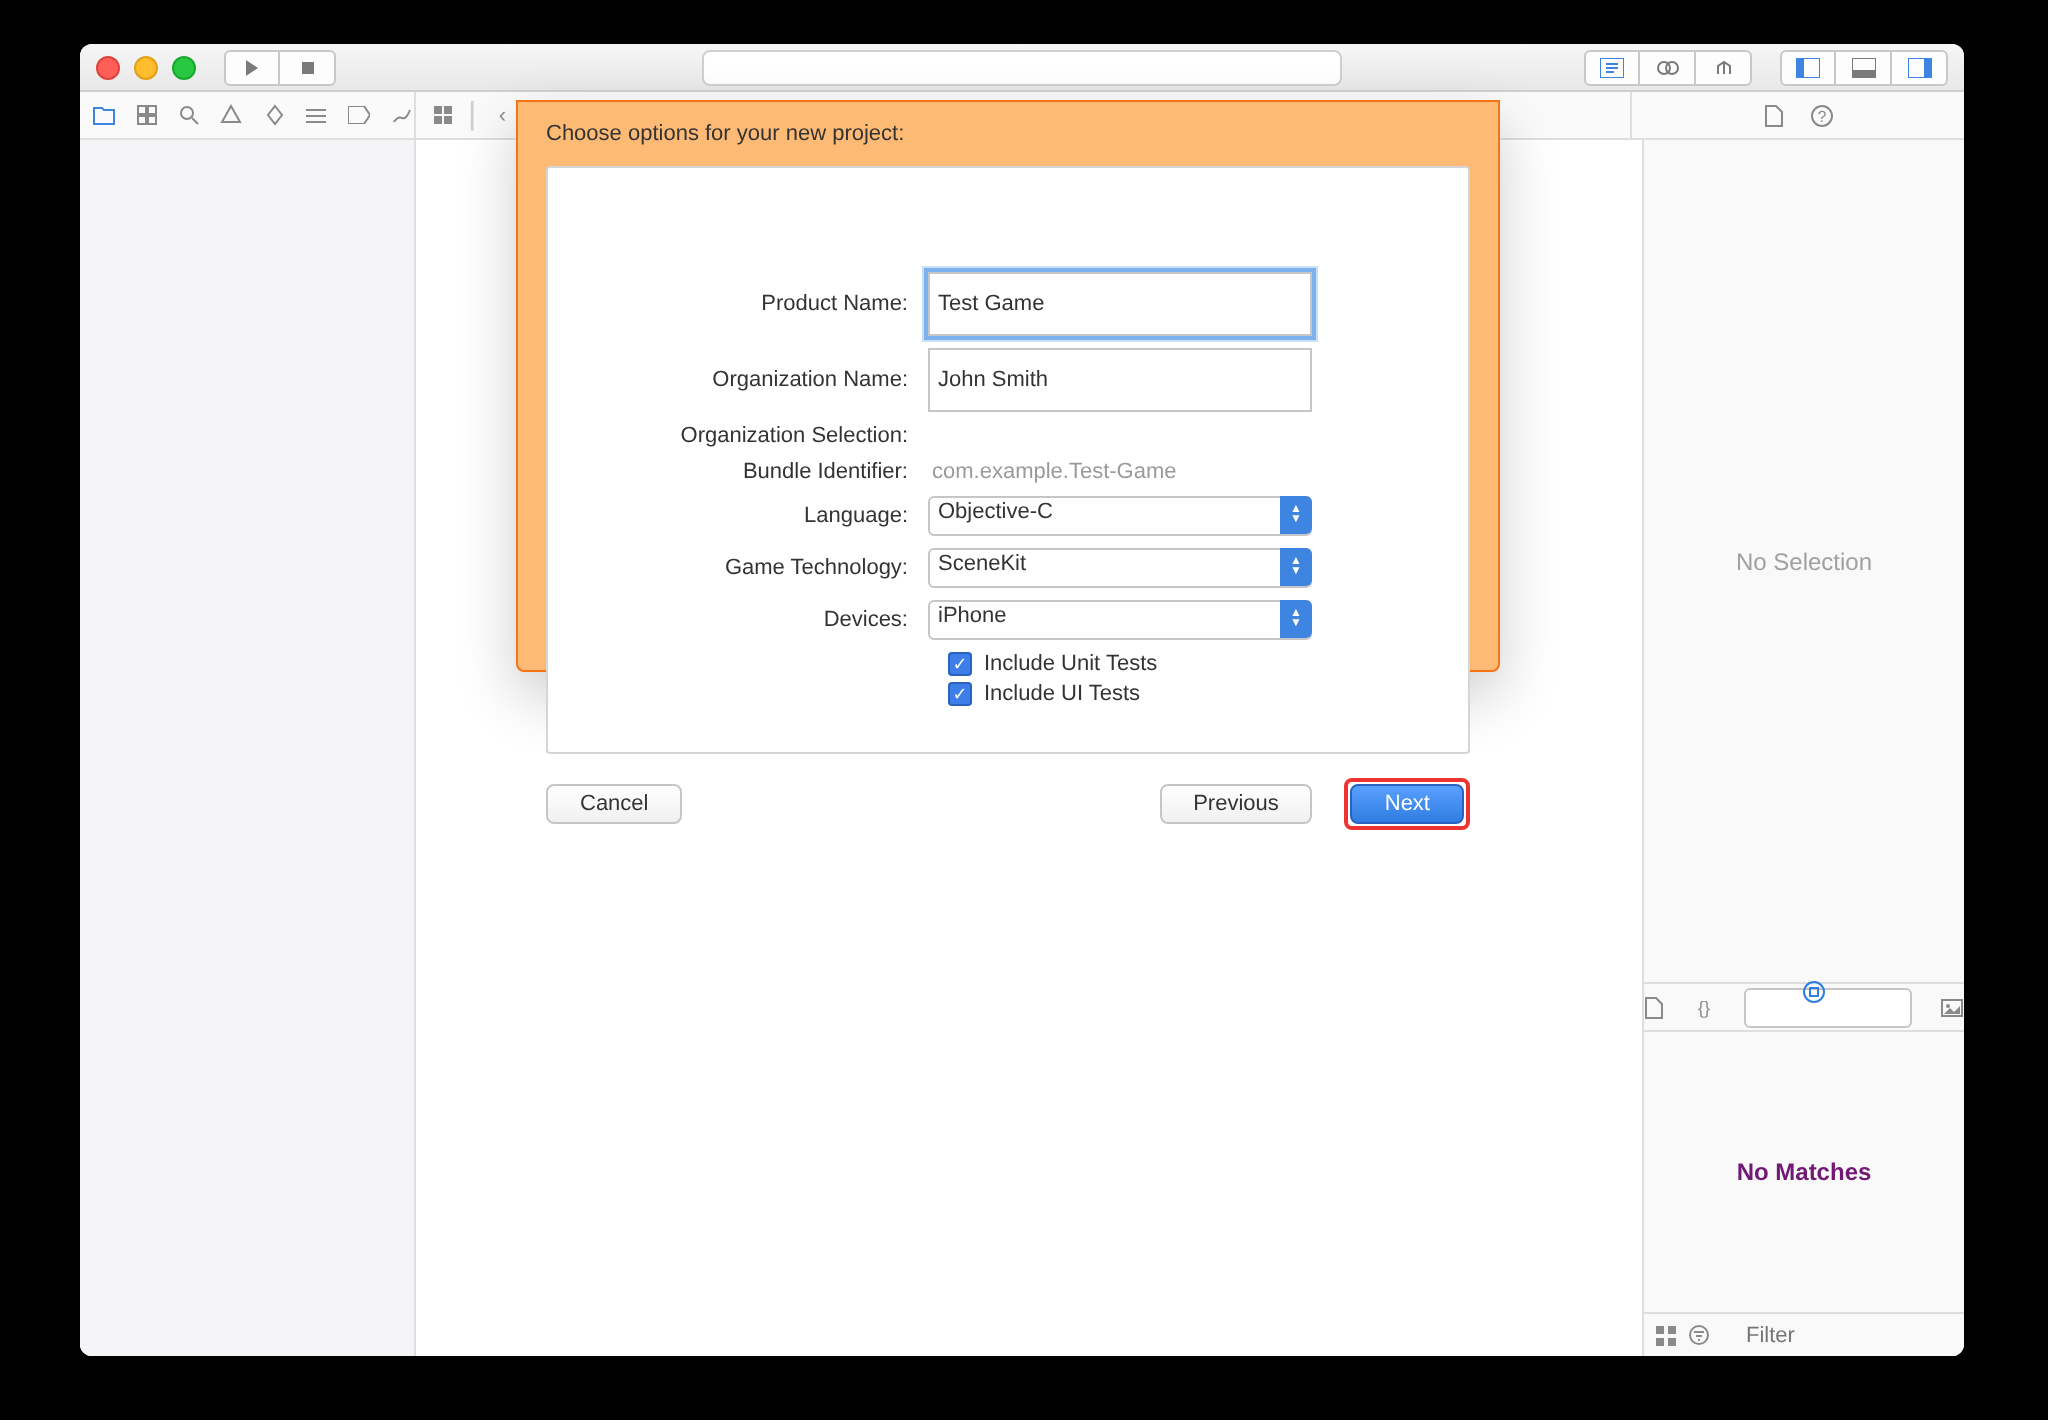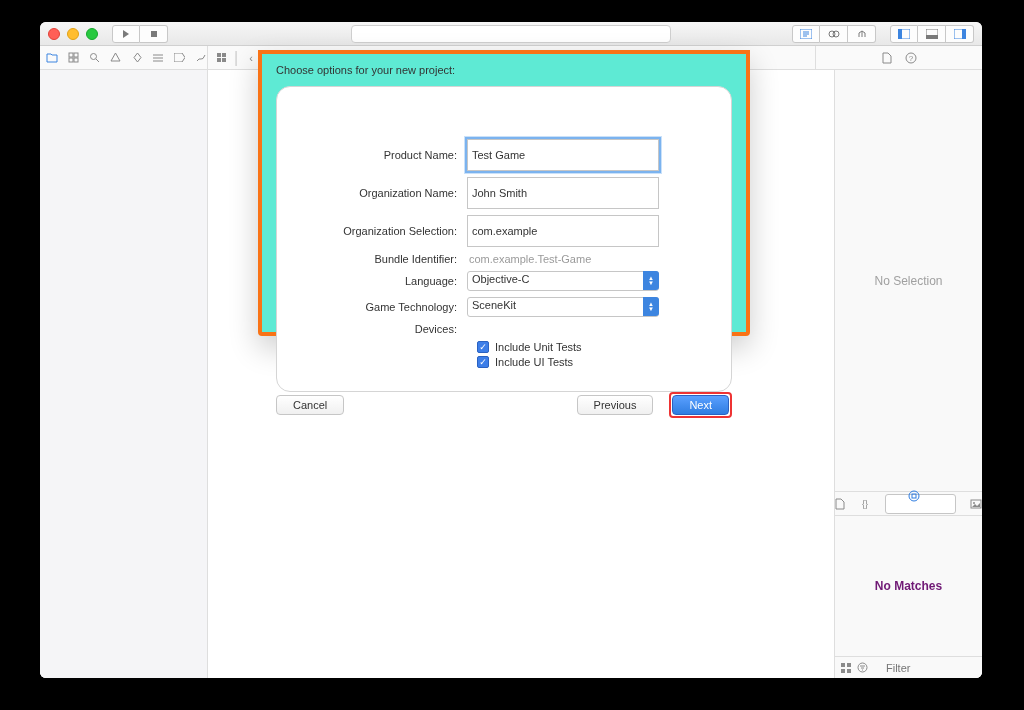--- a/index.html
+++ b/index.html
@@ -44,38 +44,38 @@
   .sub-mid { flex:1; display:flex; align-items:center; padding-left:6px; gap:6px; color:#8a8a8a; }
   .sub-right {
     width:167px; height:100%; border-left:1px solid #dedede; display:flex; align-items:center;
     justify-content:center; gap:10px; color:#7a7a7a;
   }
   .ico { width:14px; height:14px; display:inline-flex; align-items:center; justify-content:center; font-size:11px; }
   
   .body { flex:1; display:flex; background:#fff; position:relative; }
   .navigator { width:168px; border-right:1px solid #dedede; background:#f5f5f7; }
   .editor { flex:1; background:#fff; position:relative; }
-  .inspector { width:148px; border-left:1px solid #dedede; background:#f9f9f9; display:flex; flex-direction:column; }
+  .inspector { width:161px; border-left:1px solid #dedede; background:#f9f9f9; display:flex; flex-direction:column; }
   .insp-top { flex:1; display:flex; align-items:center; justify-content:center; color:#a0a0a0; font-size:12px; }
   .insp-sep { height:1px; background:#dedede; }
   .lib-tabs { height:24px; display:flex; align-items:center; justify-content:center; gap:14px; color:#8a8a8a; border-bottom:1px solid #dedede; }
   .lib-tabs .sel{ color:#2f7de1; }
   .lib-body { height:140px; display:flex; align-items:center; justify-content:center; color:#701a75; font-size:12px;font-weight:bold; }
   .lib-filter { height:22px; border-top:1px solid #dedede; display:flex; align-items:center; padding:0 6px; gap:6px; }
   .lib-filter input { flex:1; border:none; background:transparent; font-size:11px; outline:none; color:#555;padding-left:12px; }
   
   .sheet {
     position:absolute; top:28px; left:218px; width:492px; height:286px;
-    background:#5eead4; border:4px solid #f97316; border-radius:0 0 4px 4px;
+    background:#fdba74; border:1px solid #f97316; border-radius:0 0 4px 4px;
     box-shadow:0 12px 30px rgba(0,0,0,.2);
     display:flex; flex-direction:column; font-size:11px; color:#333;
   }
   .sheet-header { padding:10px 14px 6px; }
   .sheet-body {
-    margin:4px 14px 0; flex:1; background:#fff; border:1px solid #d5d5d5; border-radius:14px;
+    margin:4px 14px 12px; flex:1; background:#fff; border:1px solid #d5d5d5; border-radius:2px;
     padding:52px 20px 20px;
   }
   .form-row { display:flex; align-items:center; margin-bottom:6px; }
   .form-row label { width:170px; text-align:right; padding-right:10px; color:#333; }
   .txt {
     width:192px; height:19px; border:1px solid #c6c6c6; background:#fff; font-size:11px;
     padding:15px 4px; color:#333;
   }
   .txt.focus { outline:2px solid #7bb3ef; outline-offset:0; box-shadow:0 0 0 3px rgba(123,179,239,.4); }
   .readonly { color:#9a9a9a; font-size:11px; padding-left:2px; }
@@ -331,21 +331,20 @@
       <div class="form-row">
         <label>Product Name:</label>
         <input class="txt focus" value="Test Game" style="">
       </div>
       <div class="form-row">
         <label>Organization Name:</label>
         <input class="txt" value="John Smith" style="">
       </div>
       <div class="form-row">
         <label>Organization Selection:</label>
-        <input class="txt" value="com.example" style="">
       </div>
       <div class="form-row">
         <label>Bundle Identifier:</label>
         <span class="readonly">com.example.Test-Game</span>
       </div>
       <div class="form-row">
         <label>Language:</label>
         <div class="sel-wrap">
           <div class="sel">Objective-C</div>
           <div class="sel-arrow">▲<br>▼</div>
@@ -353,20 +352,24 @@
       </div>
       <div class="form-row">
         <label>Game Technology:</label>
         <div class="sel-wrap">
           <div class="sel">SceneKit</div>
           <div class="sel-arrow">▲<br>▼</div>
         </div>
       </div>
       <div class="form-row">
         <label>Devices:</label>
+        <div class="sel-wrap">
+          <div class="sel">iPhone</div>
+          <div class="sel-arrow">▲<br>▼</div>
+        </div>
       </div>
       <div class="chk-row">
         <div class="chk">✓</div>
         <span>Include Unit Tests</span>
       </div>
       <div class="chk-row">
         <div class="chk">✓</div>
         <span>Include UI Tests</span>
       </div>
 

